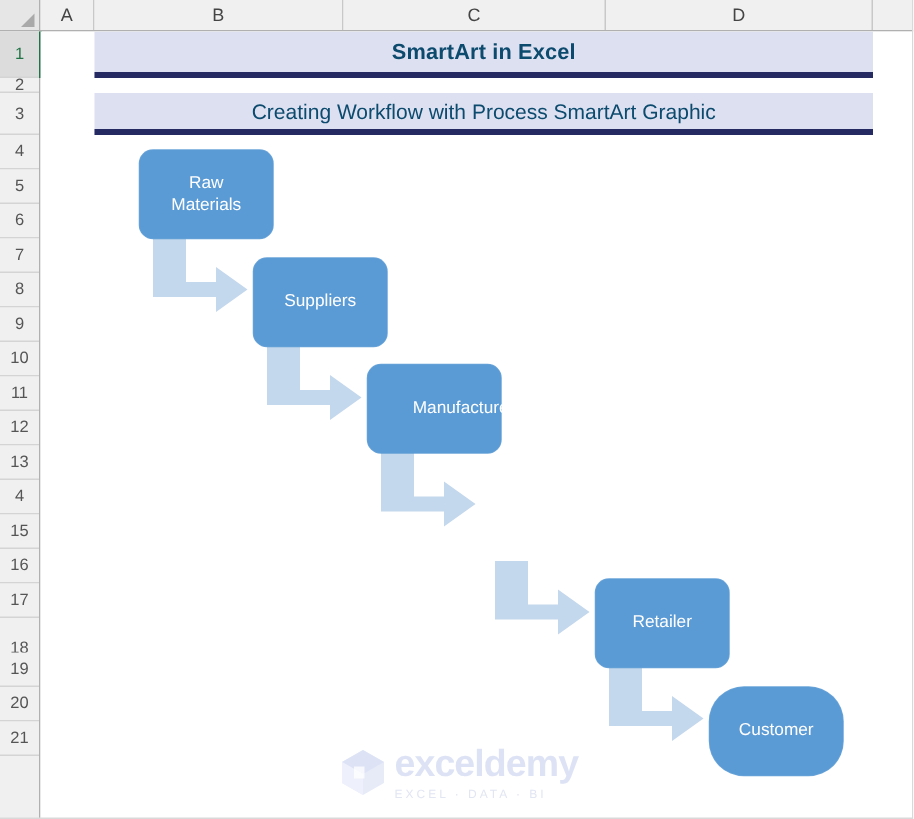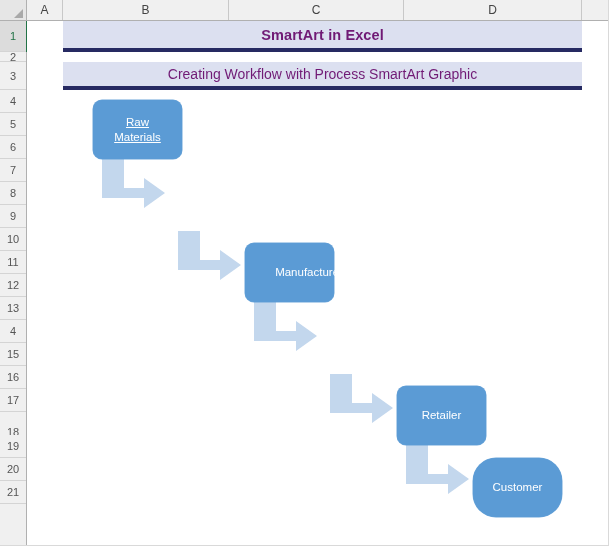--- a/index.html
+++ b/index.html
@@ -100,21 +100,21 @@
     overflow: hidden;
   }
 
   
   .banner {
     position: absolute;
     box-sizing: border-box;
     display: flex;
     align-items: center;
     justify-content: center;
-    color: #701a75;
+    color: #0c4a6e;
     background: #dce0f0;
     border-bottom: 4px solid #262a62;
   }
   .banner.title1 {
     left: 36px; top: 0px;
     width: 519px; height: 31px;
     font-size: 14.5px;
     font-weight: bold;
     letter-spacing: 0.1px;
   }
@@ -248,39 +248,56 @@
 
         <path d="M 151 210 L 173 210 L 173 239 L 193 239 L 193 229 L 214 244 L 193 259 L 193 249 L 151 249 Z" fill="#C3D7ED"></path>
 
         <path d="M 227 281 L 249 281 L 249 310 L 269 310 L 269 300 L 290 315 L 269 330 L 269 320 L 227 320 Z" fill="#C3D7ED"></path>
 
         <path d="M 303 353 L 325 353 L 325 382 L 345 382 L 345 372 L 366 387 L 345 402 L 345 392 L 303 392 Z" fill="#C3D7ED"></path>
 
         <path d="M 379 424 L 401 424 L 401 453 L 421 453 L 421 443 L 442 458 L 421 473 L 421 463 L 379 463 Z" fill="#C3D7ED"></path>
       </svg>
 
-      <div class="sa-node" style="left:66px;  top:79px;  width:89px; height:59px;text-decoration:underline;">
+      <div class="sa-node" style="left:66px;  top:79px;  width:89px; height:59px;">
           <div style="white-space: pre-line;">Raw
 Materials</div>
         </div>
 
+      <div class="sa-node" style="left:142px; top:151px; width:89px; height:59px;">
+        <span>Suppliers</span>
+      </div>
 
       <div class="sa-node" style="left:218px; top:222px; width:89px; height:59px;padding-left:39px;">
         <span>Manufacturer</span>
       </div>
 
 
       <div class="sa-node" style="left:370px; top:365px; width:89px; height:59px;border-radius:9px;">
         <span>Retailer</span>
       </div>
 
       <div class="sa-node" style="left:446px; top:437px; width:89px; height:59px;border-radius:23px;">
         <span>Customer</span>
       </div>
 
     </div>
 
+    <div class="watermark">
+      <div class="wm-cube">
+        <svg width="30" height="32" viewBox="0 0 30 32">
+          <polygon points="15,1 29,9 29,23 15,31 1,23 1,9" fill="#e7ebf8"></polygon>
+          <polygon points="15,1 29,9 15,17 1,9" fill="#dde3f5"></polygon>
+          <polygon points="1,9 15,17 15,31 1,23" fill="#eef1fb"></polygon>
+          <rect x="9" y="12" width="7" height="8" fill="#ffffff" opacity="0.75"></rect>
+        </svg>
+      </div>
+      <div class="wm-text-wrap">
+        <div class="wm-main">exceldemy</div>
+        <div class="wm-sub">EXCEL  ·  DATA  ·  BI</div>
+      </div>
+    </div>
 
   </div>
 
   <div class="right-edge"></div>
   <div class="bottom-edge"></div>
 </div>
 
 </body></html>

